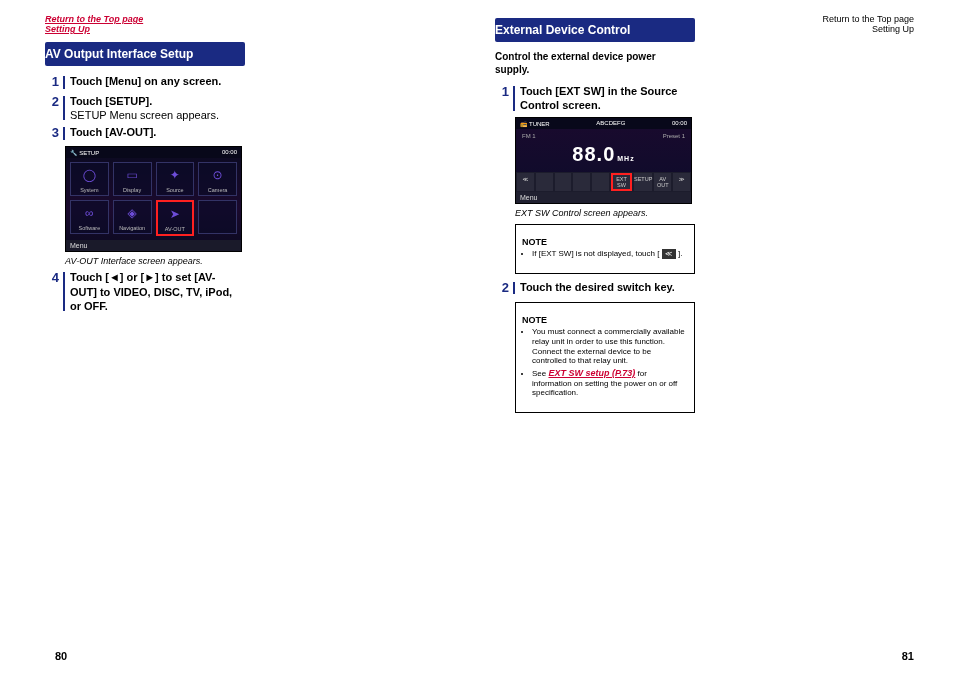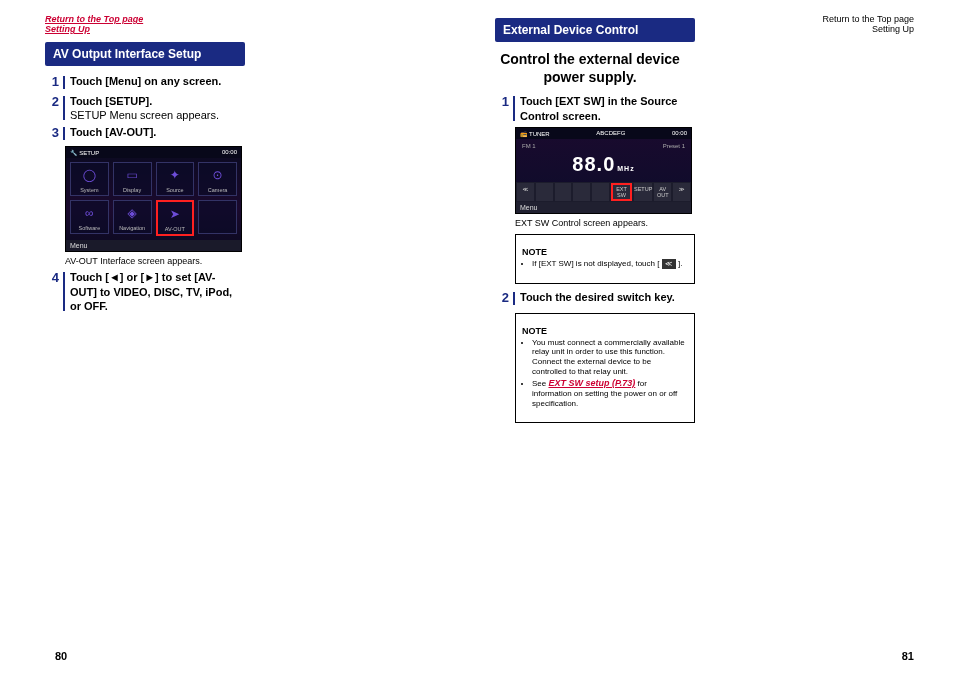--- a/index.html
+++ b/index.html
@@ -36,31 +36,30 @@
     font-style: italic;
     text-decoration: underline;
     color: #cc0033;
     font-size: 9px;
   }
   .section-hdr {
     background: #1a2a82;
     color: #fff;
     font-weight: bold;
     font-size: 12px;
-    padding: 5px 8px;
+    padding: 5px 0;
     border-radius: 2px;
     margin: 4px 0 8px 0;
   }
   .intro {
     font-weight: bold;
-    font-size: 14px;
+    font-size: 10px;
     margin: 4px 0 8px 0;
     line-height: 1.3;
     max-width: 190px;
-    text-align: center;
   }
   .step {
     display: flex;
     margin: 3px 0 3px 0;
     line-height: 1.3;
   }
   .step-num {
     color: #1a2a82;
     font-weight: bold;
     font-size: 13px;
@@ -74,20 +73,21 @@
     margin: 2px 5px 2px 4px;
   }
   .step-body {
     max-width: 165px;
     font-size: 11px;
   }
   .step-body .bold { font-weight: bold; }
   .caption {
     font-size: 9px;
     margin: 4px 0 4px 20px;
+    font-style: italic;
   }
   
   .shot {
     background: linear-gradient(#0a0a20, #1b0a2e 60%, #0a0a20);
     border: 1px solid #000;
     width: 175px;
     margin: 4px 0 4px 20px;
     color: #fff;
     font-size: 6px;
   }

